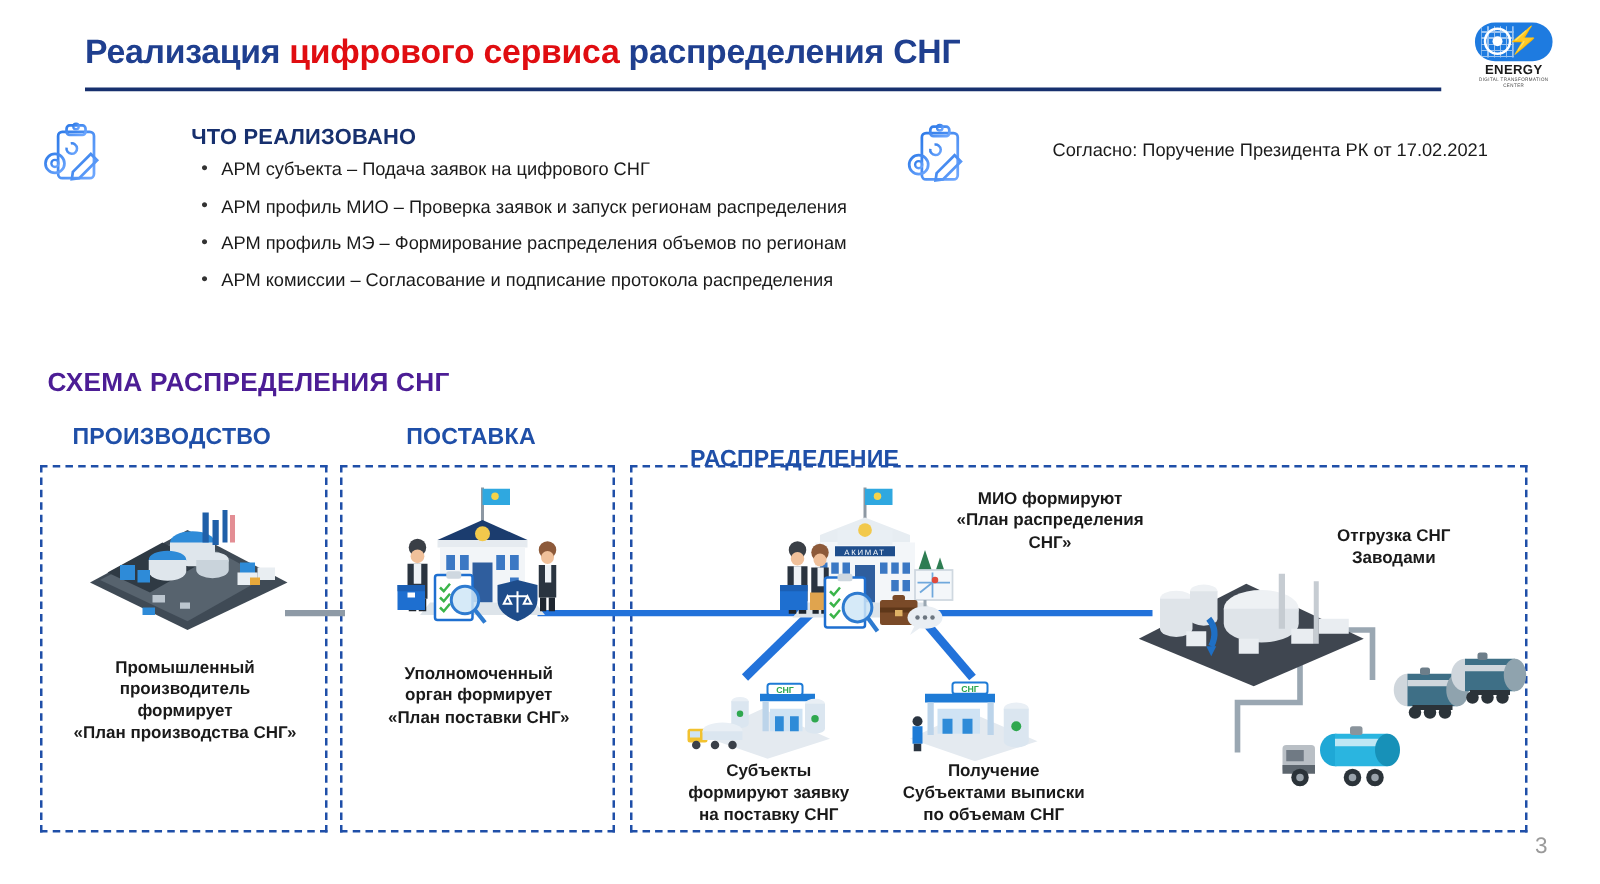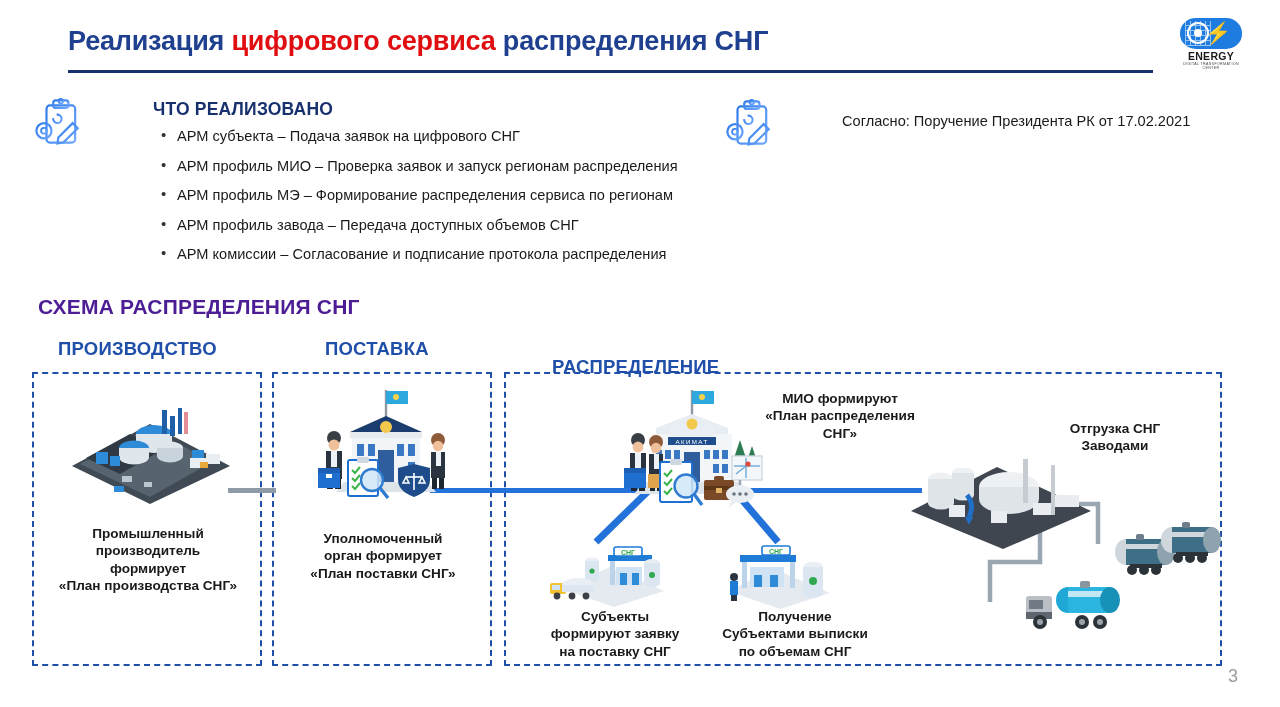--- a/index.html
+++ b/index.html
@@ -148,22 +148,21 @@
           <line x1="21" y1="40" x2="25" y2="40"></line>
       </g>
     </svg>
   </div>
 
   <div class="block" style="left:106px; top:99px;">
     <div class="block-head">ЧТО РЕАЛИЗОВАНО</div>
     <ul class="bullets">
       <li>АРМ субъекта – Подача заявок на цифрового СНГ</li>
       <li>АРМ профиль МИО – Проверка заявок и запуск регионам распределения</li>
-      <li>АРМ профиль МЭ – Формирование распределения сервиса по регионам</li>
-      <li>АРМ профиль завода – Передача доступных объемов СНГ</li>
+      <li>АРМ профиль МЭ – Формирование распределения объемов по регионам</li>
       <li>АРМ комиссии – Согласование и подписание протокола распределения</li>
     </ul>
   </div>
 
   <div class="cg-icon" style="left:724px; top:98px;">
     <svg viewBox="0 0 64 64">
       <defs>
         <linearGradient id="gb2" x1="0" y1="0" x2="1" y2="1">
           <stop offset="0" stop-color="#2F7BE8"></stop>
             <stop offset="1" stop-color="#6FA8FF"></stop>

